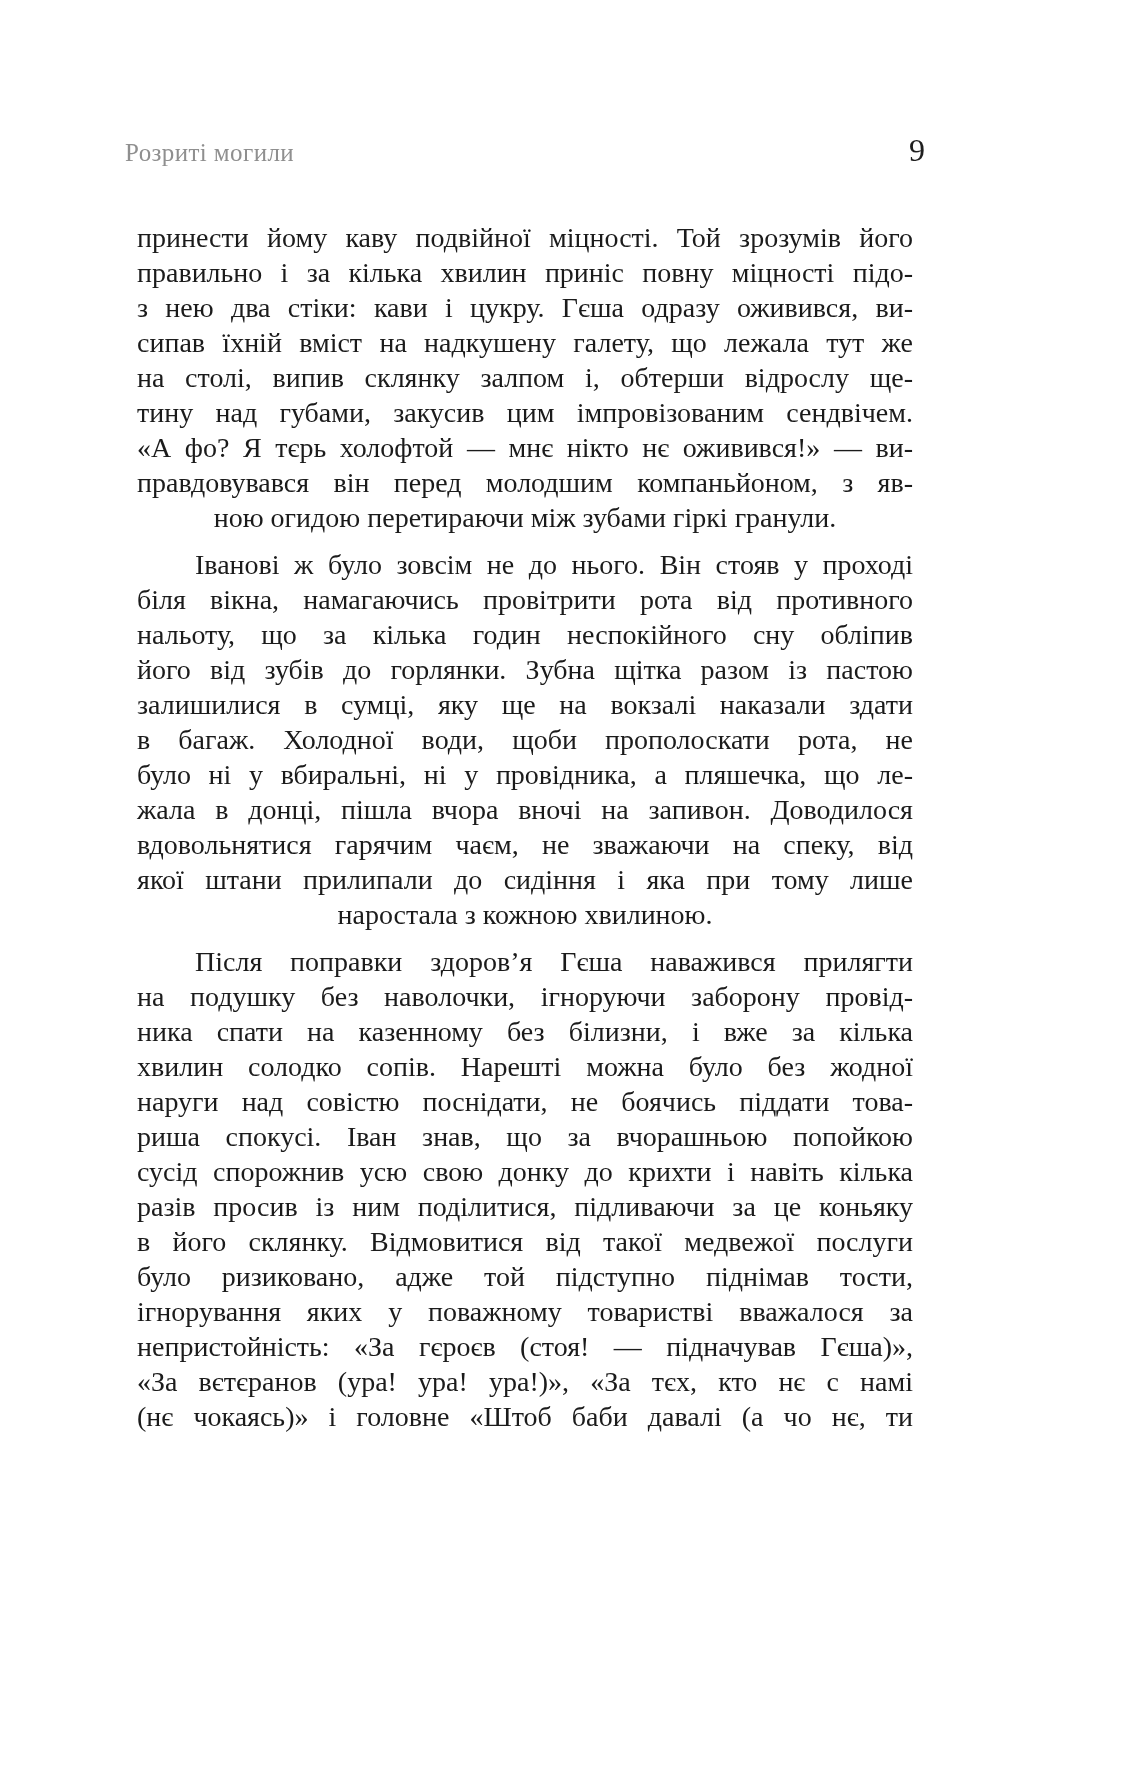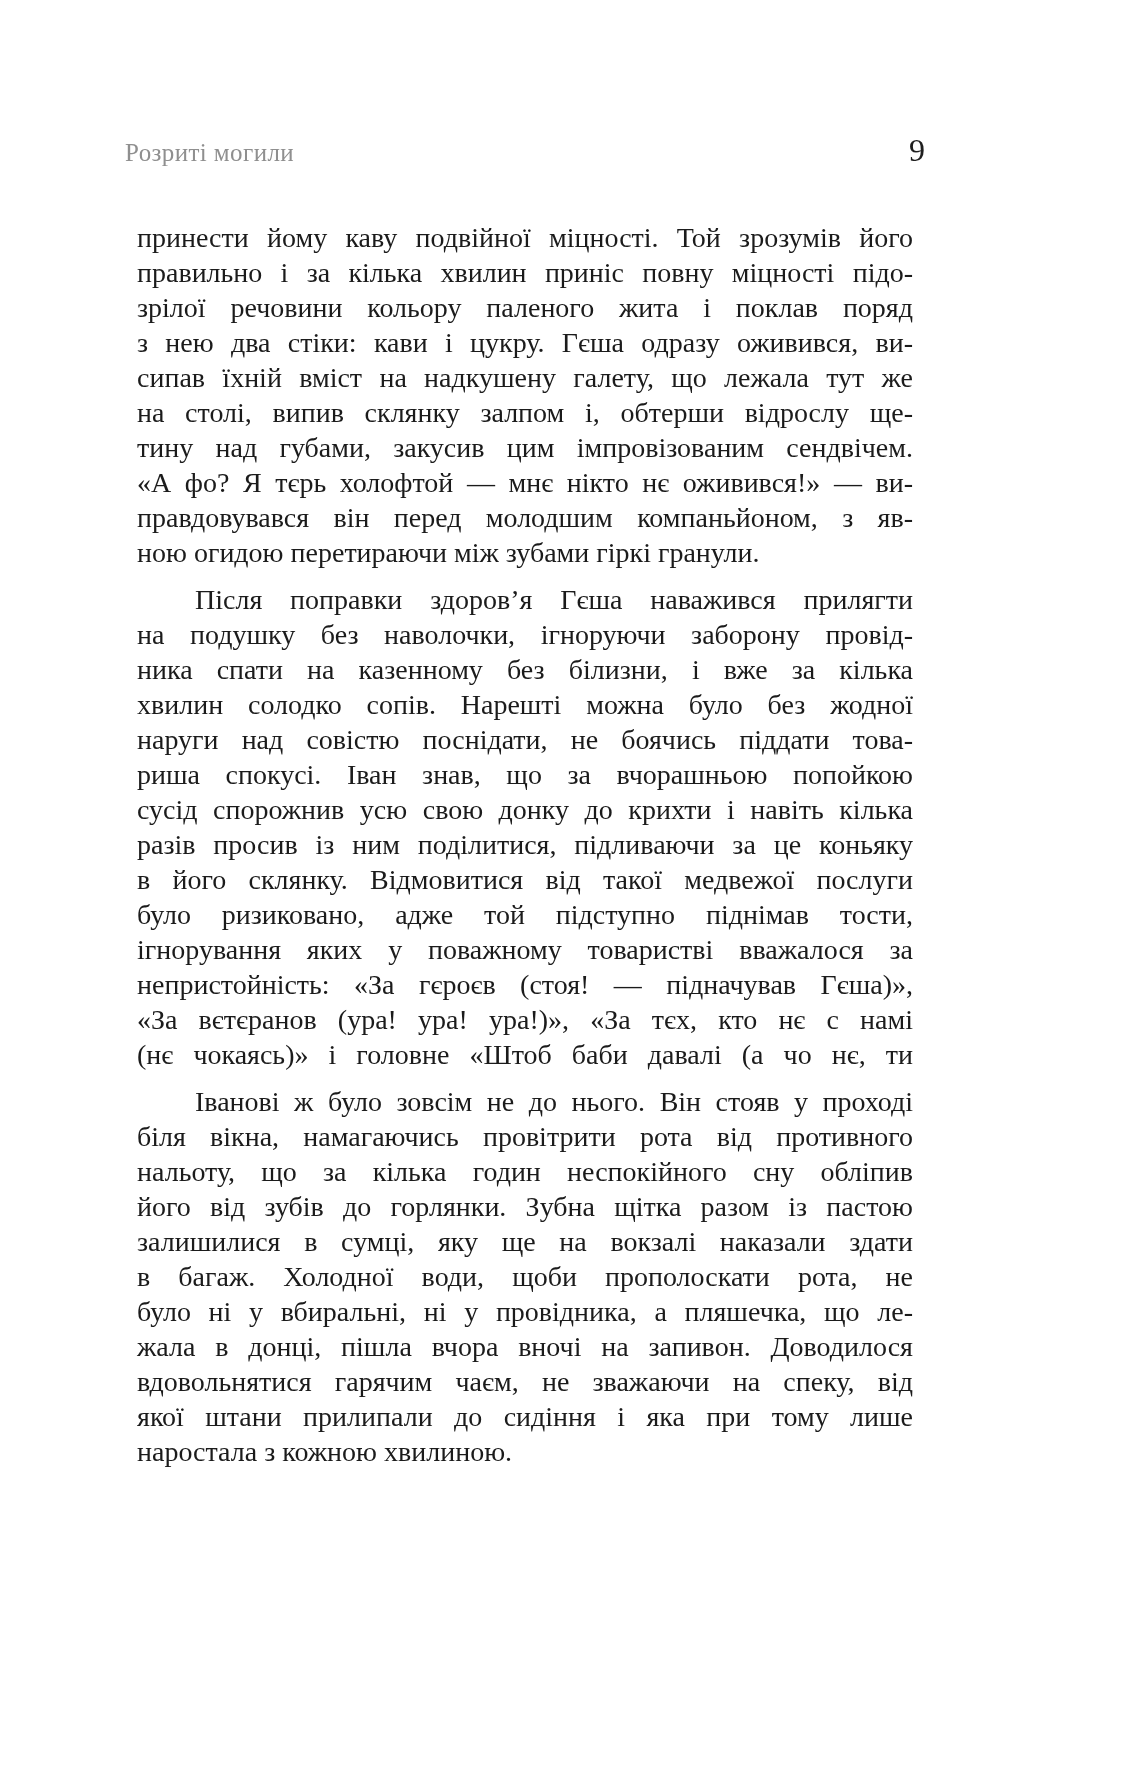--- a/index.html
+++ b/index.html
@@ -47,70 +47,69 @@
     line-height: 35px;
     color: #1b1b1b;
     white-space: normal;
   }
   .line.j {
     text-align: justify;
     text-align-last: justify;
     -moz-text-align-last: justify;
   }
   .line.plain {
-    text-align: left;
+    text-align: center;
   }
   .line.indent {
     text-indent: 58px;
   }
 </style>
 </head>
 <body>
 
 <div class="page">
   <div class="running-header">
     <span class="running-head">Розриті могили</span>
     <span class="page-number">9</span>
   </div>
   <div class="text-block">
       <div class="paragraph">
         <div class="line j">принести йому каву подвійної міцності. Той зрозумів його</div>
         <div class="line j">правильно і за кілька хвилин приніс повну міцності підо-</div>
-        <div class="line j">зрілої речовини кольору паленого жита і поклав поряд</div>
         <div class="line j">з нею два стіки: кави і цукру. Гєша одразу оживився, ви-</div>
         <div class="line j">сипав їхній вміст на надкушену галету, що лежала тут же</div>
         <div class="line j">на столі, випив склянку залпом і, обтерши відрослу ще-</div>
         <div class="line j">тину над губами, закусив цим імпровізованим сендвічем.</div>
         <div class="line j">«А фо? Я тєрь холофтой — мнє нікто нє оживився!» — ви-</div>
         <div class="line j">правдовувався він перед молодшим компаньйоном, з яв-</div>
         <div class="line plain">ною огидою перетираючи між зубами гіркі гранули.</div>
+      </div>
+      <div class="paragraph">
+        <div class="line j indent">Іванові ж було зовсім не до нього. Він стояв у проході</div>
+        <div class="line j">біля вікна, намагаючись провітрити рота від противного</div>
+        <div class="line j">нальоту, що за кілька годин неспокійного сну обліпив</div>
+        <div class="line j">його від зубів до горлянки. Зубна щітка разом із пастою</div>
+        <div class="line j">залишилися в сумці, яку ще на вокзалі наказали здати</div>
+        <div class="line j">в багаж. Холодної води, щоби прополоскати рота, не</div>
+        <div class="line j">було ні у вбиральні, ні у провідника, а пляшечка, що ле-</div>
+        <div class="line j">жала в донці, пішла вчора вночі на запивон. Доводилося</div>
+        <div class="line j">вдовольнятися гарячим чаєм, не зважаючи на спеку, від</div>
+        <div class="line j">якої штани прилипали до сидіння і яка при тому лише</div>
+        <div class="line plain">наростала з кожною хвилиною.</div>
       </div>
       <div class="paragraph">
         <div class="line j indent">Після поправки здоров’я Гєша наважився прилягти</div>
         <div class="line j">на подушку без наволочки, ігноруючи заборону провід-</div>
         <div class="line j">ника спати на казенному без білизни, і вже за кілька</div>
         <div class="line j">хвилин солодко сопів. Нарешті можна було без жодної</div>
         <div class="line j">наруги над совістю поснідати, не боячись піддати това-</div>
         <div class="line j">риша спокусі. Іван знав, що за вчорашньою попойкою</div>
         <div class="line j">сусід спорожнив усю свою донку до крихти і навіть кілька</div>
         <div class="line j">разів просив із ним поділитися, підливаючи за це коньяку</div>
         <div class="line j">в його склянку. Відмовитися від такої медвежої послуги</div>
         <div class="line j">було ризиковано, адже той підступно піднімав тости,</div>
         <div class="line j">ігнорування яких у поважному товаристві вважалося за</div>
         <div class="line j">непристойність: «За гєроєв (стоя! — підначував Гєша)»,</div>
         <div class="line j">«За вєтєранов (ура! ура! ура!)», «За тєх, кто нє с намі</div>
         <div class="line j">(нє чокаясь)» і головне «Штоб баби давалі (а чо нє, ти</div>
       </div>
-      <div class="paragraph">
-        <div class="line j indent">Іванові ж було зовсім не до нього. Він стояв у проході</div>
-        <div class="line j">біля вікна, намагаючись провітрити рота від противного</div>
-        <div class="line j">нальоту, що за кілька годин неспокійного сну обліпив</div>
-        <div class="line j">його від зубів до горлянки. Зубна щітка разом із пастою</div>
-        <div class="line j">залишилися в сумці, яку ще на вокзалі наказали здати</div>
-        <div class="line j">в багаж. Холодної води, щоби прополоскати рота, не</div>
-        <div class="line j">було ні у вбиральні, ні у провідника, а пляшечка, що ле-</div>
-        <div class="line j">жала в донці, пішла вчора вночі на запивон. Доводилося</div>
-        <div class="line j">вдовольнятися гарячим чаєм, не зважаючи на спеку, від</div>
-        <div class="line j">якої штани прилипали до сидіння і яка при тому лише</div>
-        <div class="line plain">наростала з кожною хвилиною.</div>
-      </div>
     </div>
 </div>
 
 </body></html>

